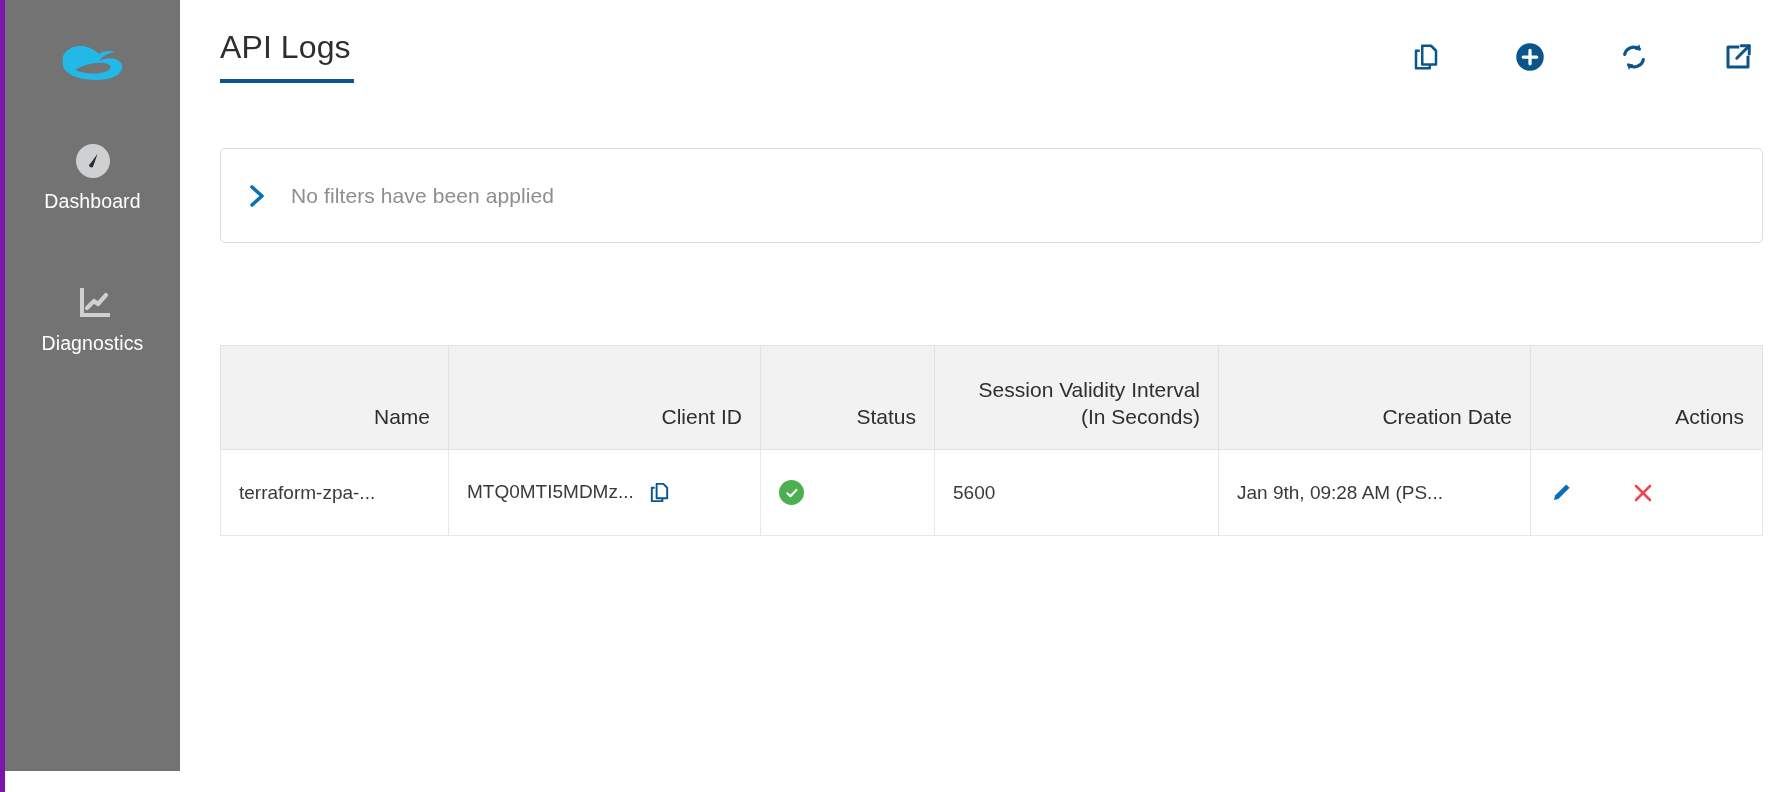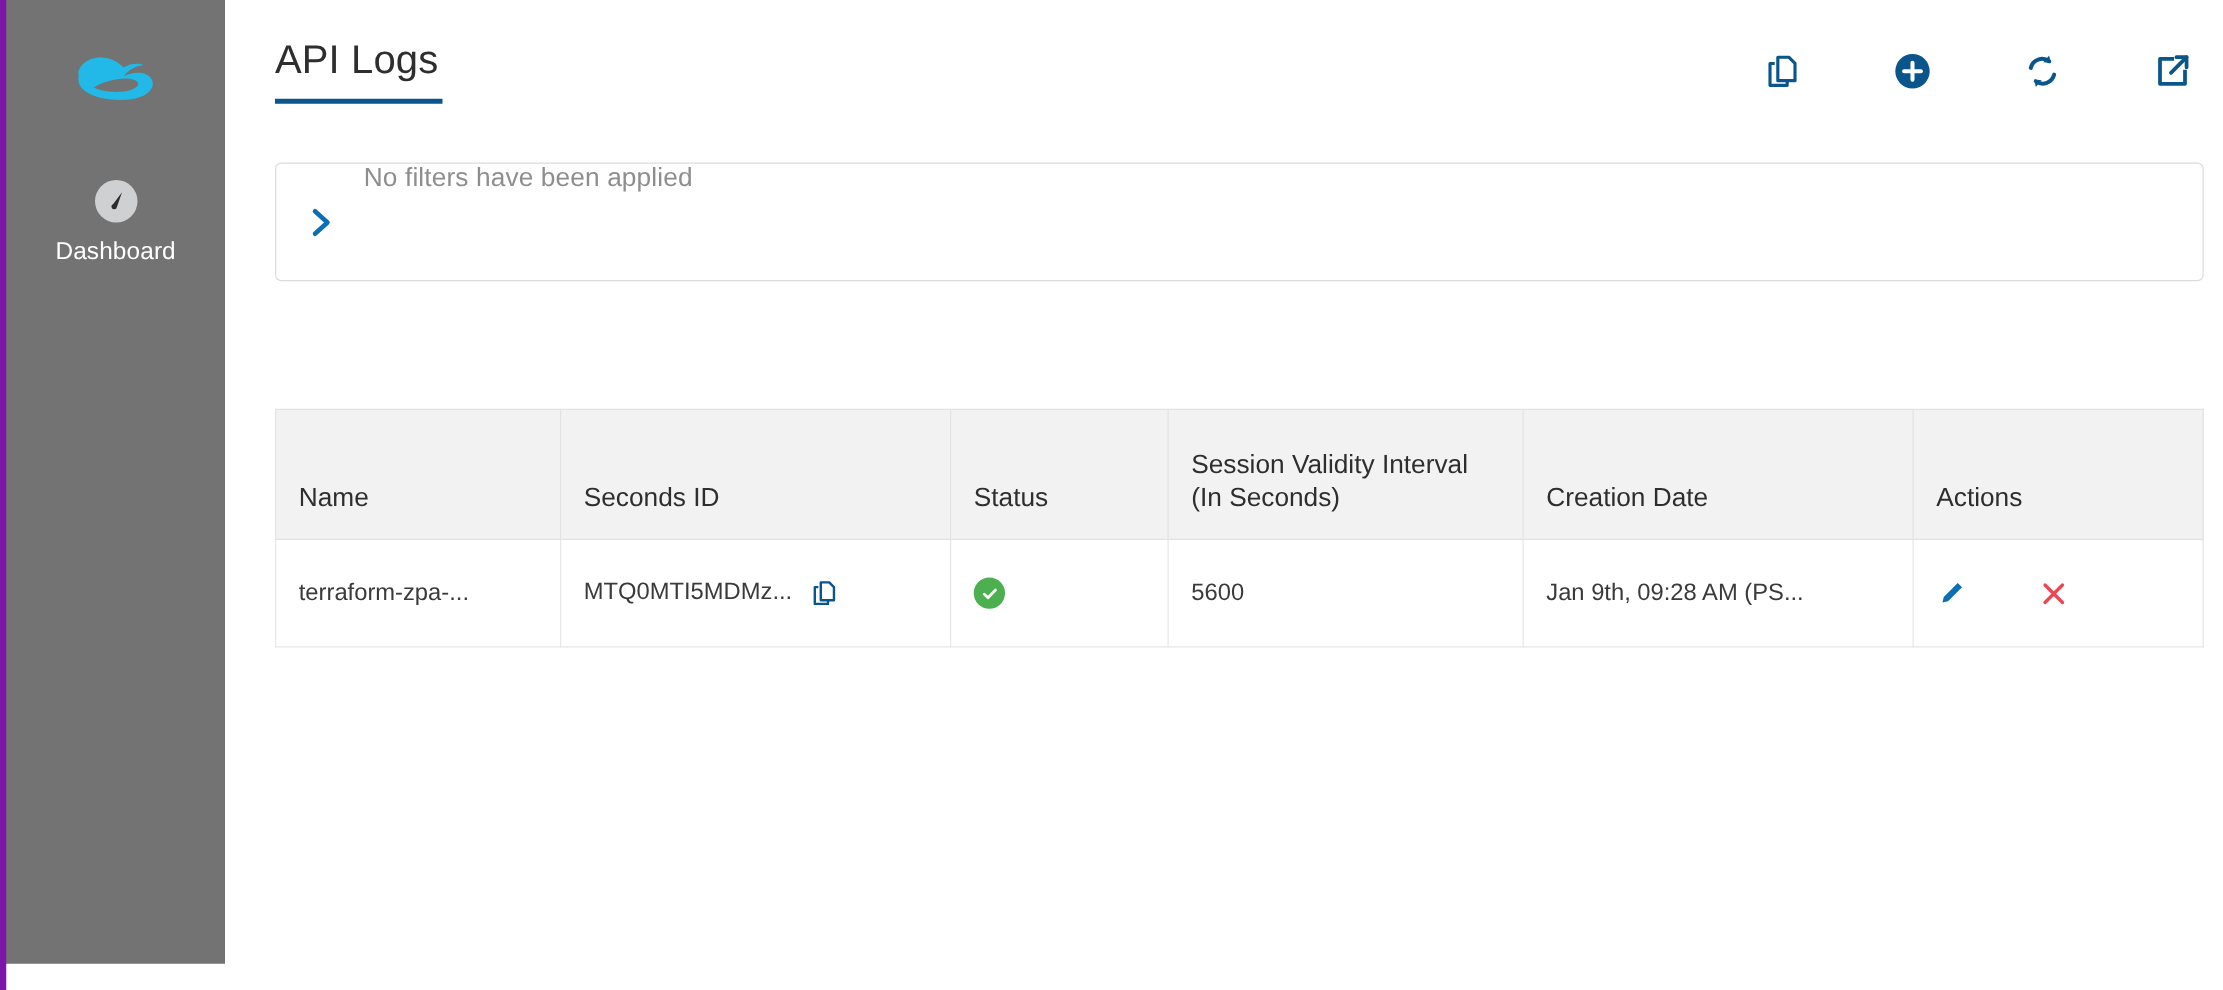--- a/index.html
+++ b/index.html
@@ -73,25 +73,25 @@
     padding-top: 12px; padding-right: 10px;
   }
   .icon-btn {
     width: 34px; height: 34px;
     display: flex; align-items: center; justify-content: center;
     cursor: pointer; background: none; border: none;
   }
 
   
   .filter-bar {
-    margin: 30px 32px 0 40px;
+    margin: 48px 32px 0 40px;
     border: 1px solid #dcdcdc;
     border-radius: 5px;
     height: 95px;
-    display: flex; 
+    display: flex; align-items: center;
     padding: 0 26px;
     background: #fff;
     gap: 22px;
   }
   .filter-chevron { display: flex; align-items: center; cursor: pointer; }
   .filter-text {
     font-size: 21px; color: #8e8e8e; letter-spacing: 0.1px;
   }
 
   
@@ -99,21 +99,21 @@
     margin: 102px 32px 0 40px;
   }
   table.grid {
     border-collapse: collapse;
     width: 100%;
     table-layout: fixed;
   }
   table.grid th {
     background: #f2f2f2;
     border: 1px solid #e2e2e2;
-    text-align: left;
+    text-align: right;
     font-weight: 400;
     font-size: 21px;
     color: #2e2e2e;
     vertical-align: bottom;
     padding: 0 18px 18px 18px;
     height: 104px;
     line-height: 1.28;
   }
   table.grid td {
     border: 1px solid #e8e8e8;
@@ -166,20 +166,29 @@
         <svg width="40" height="40" viewBox="0 0 40 40">
           <circle cx="20" cy="20" r="17" fill="#cfd0d1"></circle>
           <path d="M24.6 12.8 L17.6 22.2 a2.2 2.2 0 1 0 2.9 2.3 Z" fill="#2b2c2e"></path>
         </svg>
       </span>
       <span class="nav-label">Dashboard</span>
     </div>
 
     <div class="nav-spacer-1"></div>
 
+    <div class="nav-item">
+      <span class="nav-icon">
+        <svg width="40" height="40" viewBox="0 0 40 40">
+          <path d="M9 7 v25 h26" stroke="#cfd0d1" stroke-width="4" fill="none" stroke-linecap="square"></path>
+          <path d="M14 25 L21 18 L25 21 L33 12" stroke="#cfd0d1" stroke-width="4.2" fill="none" stroke-linejoin="round" stroke-linecap="round"></path>
+        </svg>
+      </span>
+      <span class="nav-label">Diagnostics</span>
+    </div>
 
     <div class="nav-spacer-2"></div>
 
 
     <div class="nav-spacer-3"></div>
 
   </nav>
 
   <section class="main">
 
@@ -240,21 +249,21 @@
           <col class="col-name">
             <col class="col-clientid">
             <col class="col-status">
           <col class="col-session">
             <col class="col-created">
             <col class="col-actions">
         </colgroup>
         <thead>
           <tr>
             <th>Name</th>
-            <th>Seconds ID</th>
+            <th>Client ID</th>
             <th>Status</th>
             <th>Session Validity Interval (In Seconds)</th>
             <th>Creation Date</th>
             <th>Actions</th>
           </tr>
         </thead>
         <tbody>
           <tr>
             <td>
               <span class="truncate">terraform-zpa-...</span>

